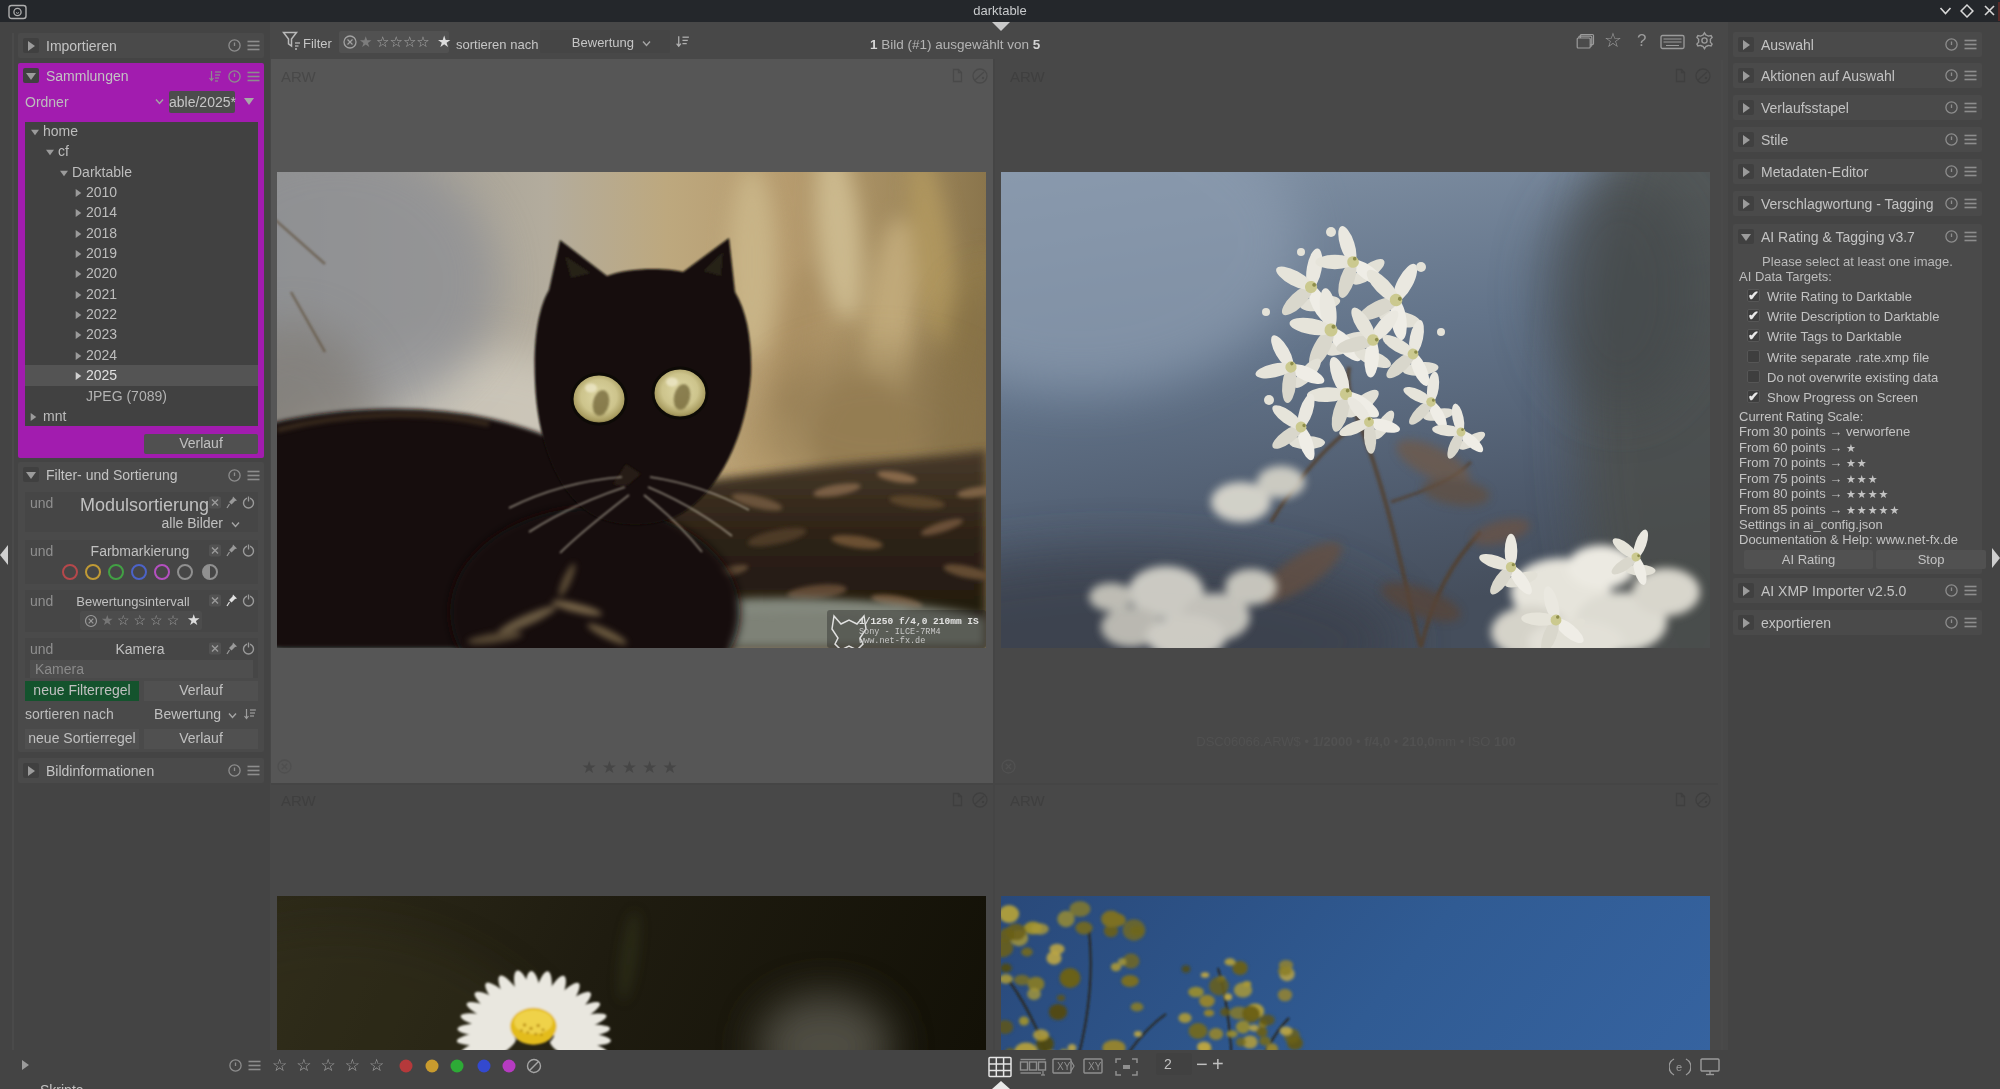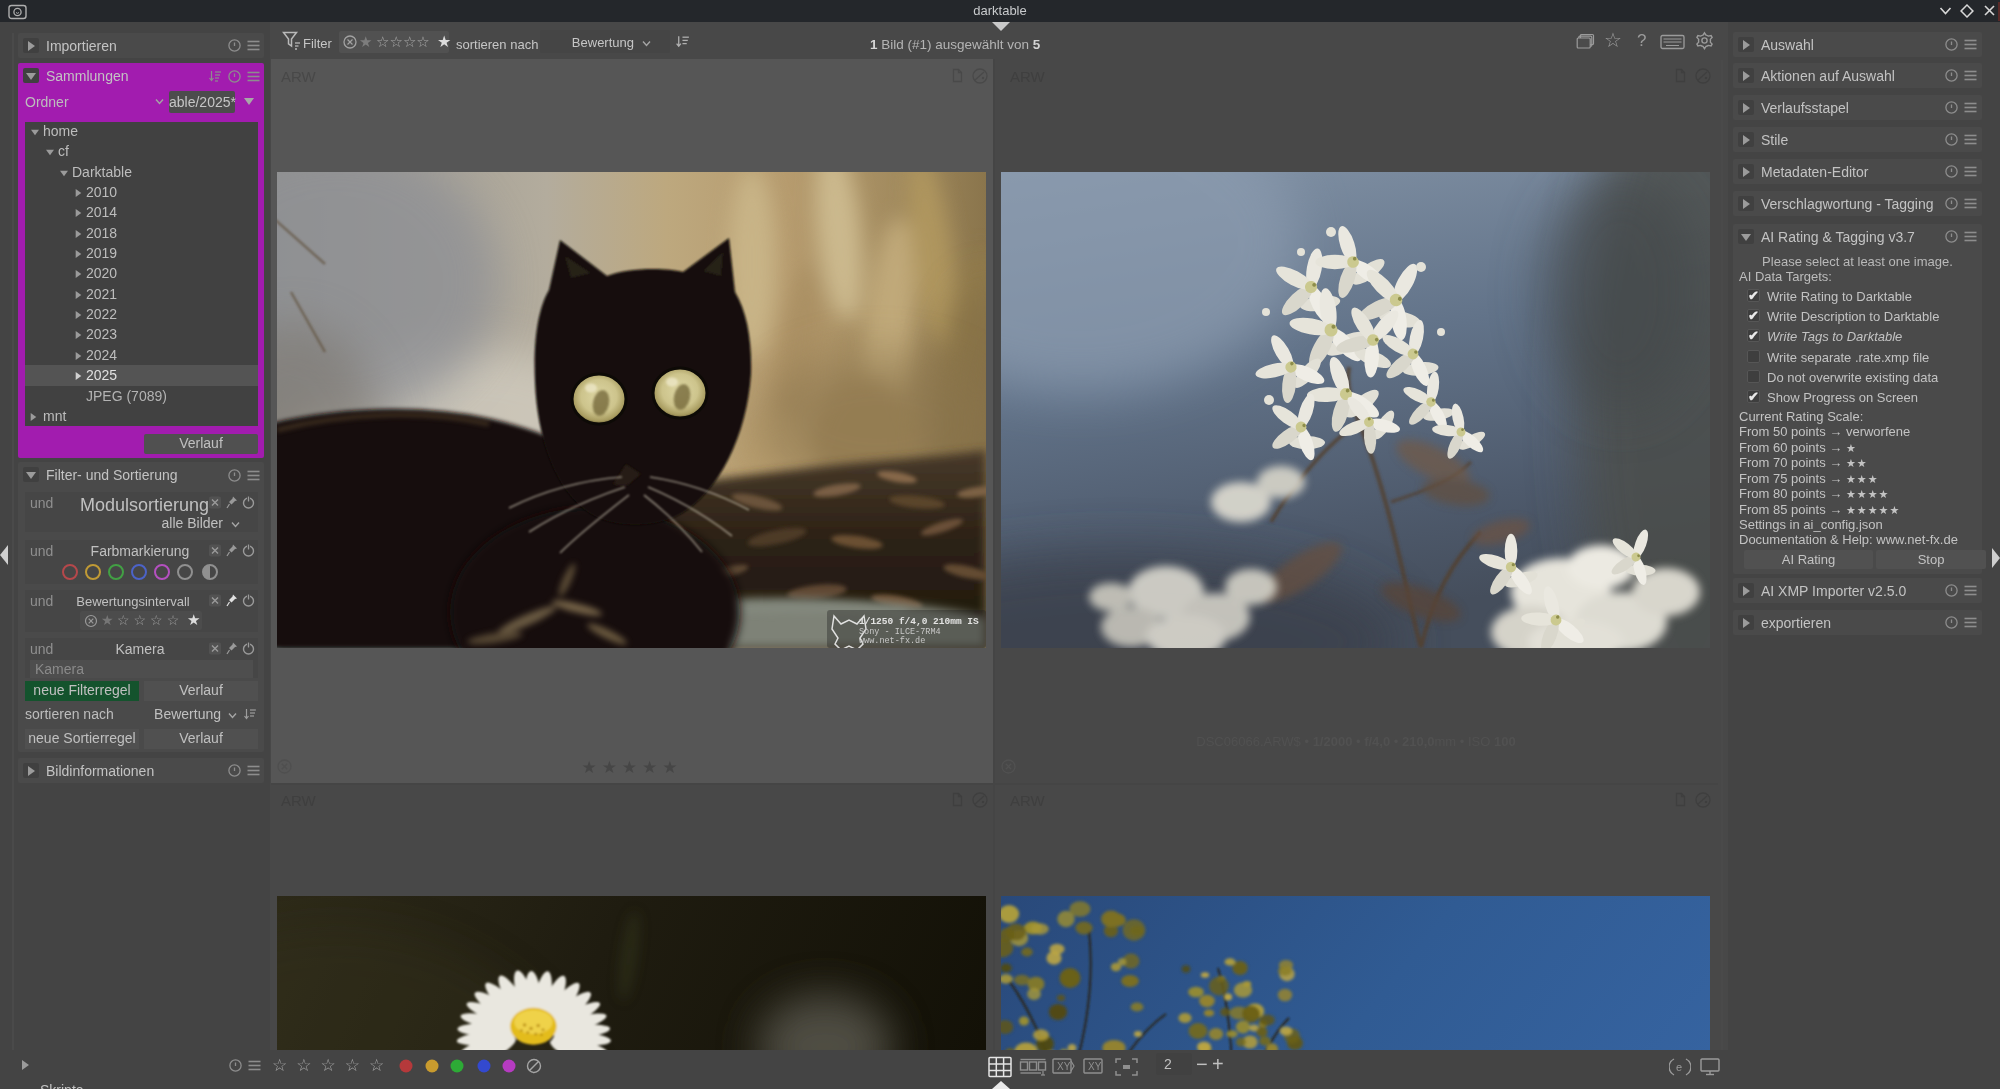--- a/index.html
+++ b/index.html
@@ -1169,30 +1169,30 @@
         </svg>
 
       <div class="abs" style="left:0; top:30px; width:249px; text-align:center; font-size:13px; color:#b9b9b9;">Please select at least one image.</div>
       <div class="abs" style="left:6px; top:45px; font-size:13px; color:#bdbdbd;">AI Data Targets:</div>
 
       <div class="chk on" style="top:65px;"></div>
         <div class="chklbl" style="top:65px;">Write Rating to Darktable</div>
       <div class="chk on" style="top:85px;"></div>
         <div class="chklbl" style="top:85px;">Write Description to Darktable</div>
       <div class="chk on" style="top:105px;"></div>
-        <div class="chklbl" style="top:105px;font-style:italic;">Write Tags to Darktable</div>
+        <div class="chklbl" style="top:105px;">Write Tags to Darktable</div>
       <div class="chk" style="top:126px;"></div>
         <div class="chklbl" style="top:126px;">Write separate .rate.xmp file</div>
       <div class="chk" style="top:146px;"></div>
         <div class="chklbl" style="top:146px;">Do not overwrite existing data</div>
       <div class="chk on" style="top:166px;"></div>
         <div class="chklbl" style="top:166px;">Show Progress on Screen</div>
 
       <div class="ail" style="top:185px;">Current Rating Scale:</div>
-      <div class="ail" style="top:200px;">From 50 points → verworfene</div>
+      <div class="ail" style="top:200px;">From 30 points → verworfene</div>
       <div class="ail" style="top:215.5px;">From 60 points → <span class="st">★</span></div>
       <div class="ail" style="top:231px;">From 70 points → <span class="st">★★</span></div>
       <div class="ail" style="top:246.5px;">From 75 points → <span class="st">★★★</span></div>
       <div class="ail" style="top:262px;">From 80 points → <span class="st">★★★★</span></div>
       <div class="ail" style="top:277.5px;">From 85 points → <span class="st">★★★★★</span></div>
       <div class="ail" style="top:293px;">Settings in ai_config.json</div>
       <div class="ail" style="top:308px;">Documentation &amp; Help: www.net-fx.de</div>
 
       <div class="abs" style="left:11px; top:326px; width:129px; height:19px; background:#515151; border-radius:2px; text-align:center; font-size:13px; color:#c3c3c3; padding-top:2px;">AI Rating</div>
       <div class="abs" style="left:143px; top:326px; width:110px; height:19px; background:#515151; border-radius:2px; text-align:center; font-size:13px; color:#c3c3c3; padding-top:2px;">Stop</div>

